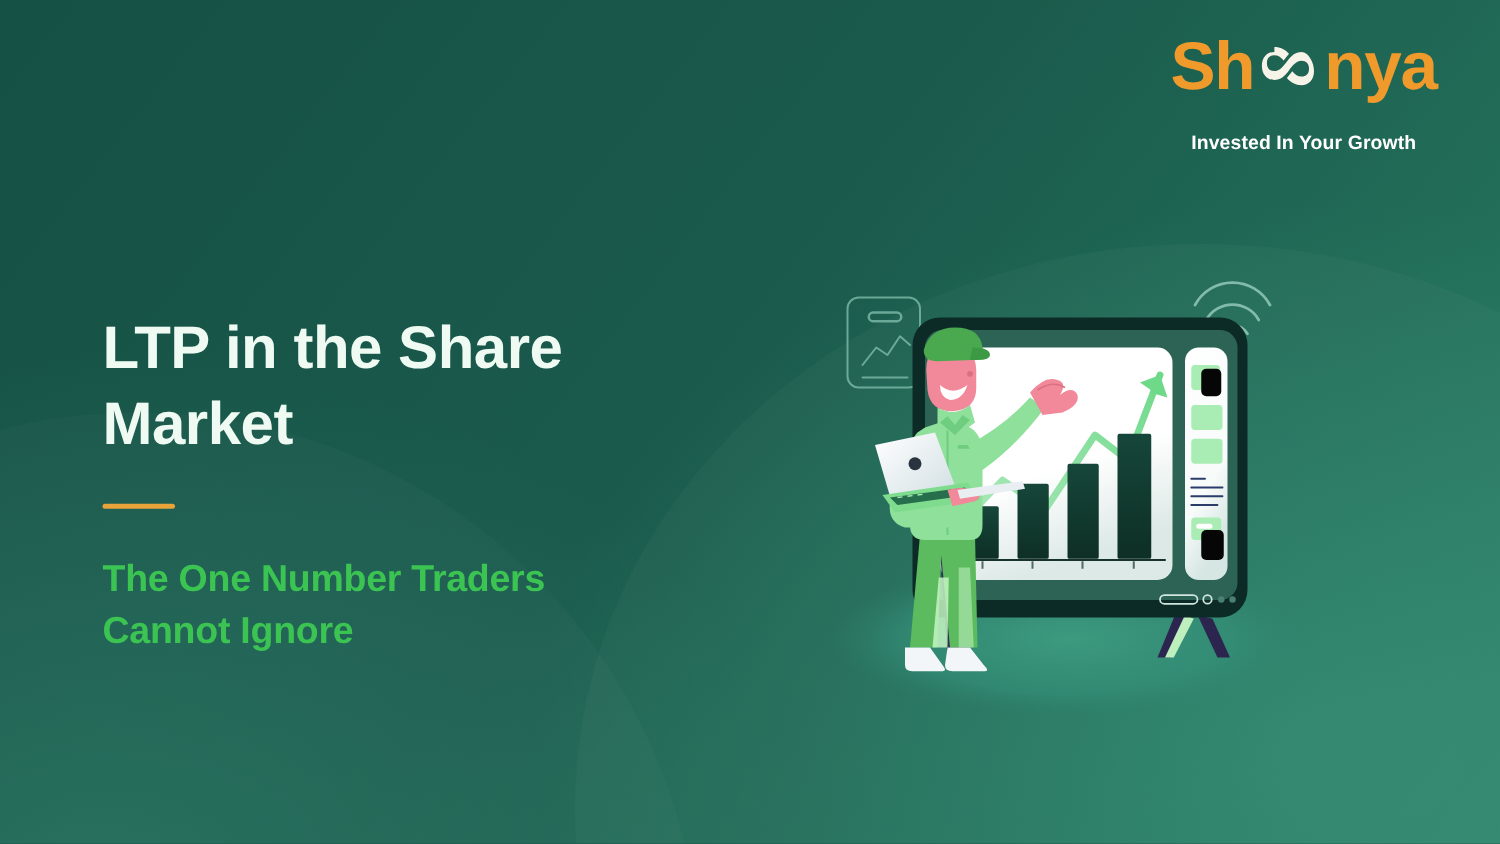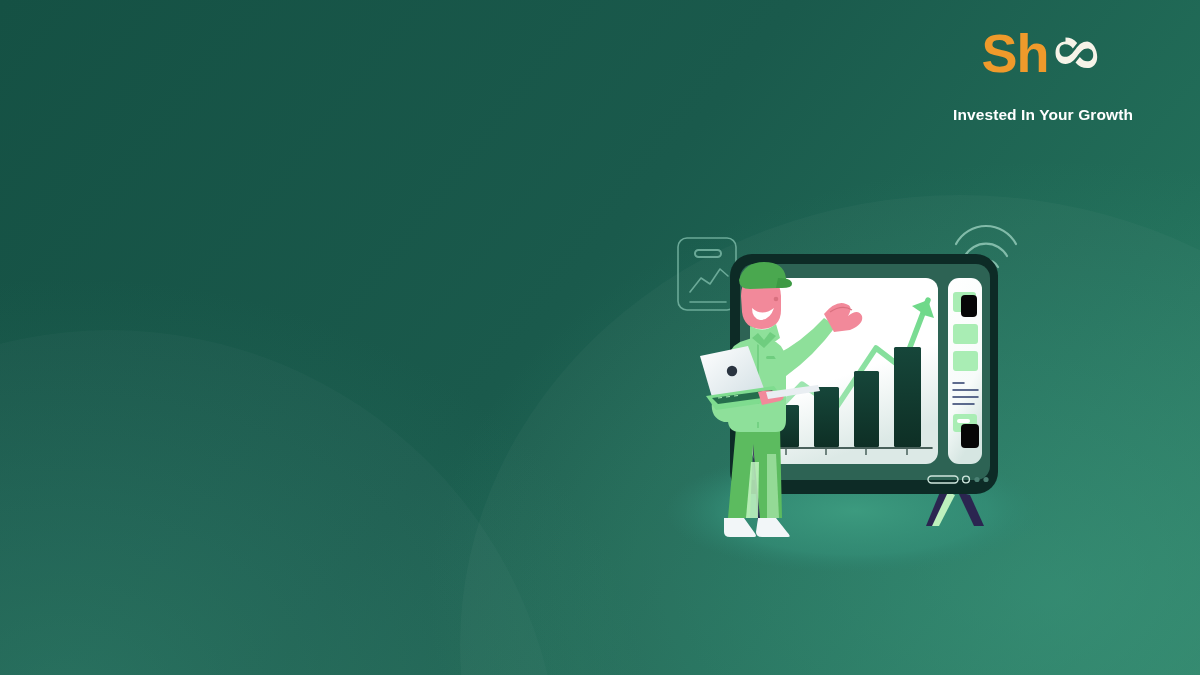--- a/index.html
+++ b/index.html
@@ -75,24 +75,36 @@
   <div class="bg-curve-b"></div>
 
   <div class="logo-block">
     <div class="logo-word">
       <span class="seg">Sh</span>
       <span class="logo-inf">
         <svg width="54" height="44" viewBox="0 0 54 44">
           <path d="M15.5 10.5c-5.6 0-10 4.3-10 11.2s4.4 11.2 10 11.2c5 0 8.2-3 11.5-7.4 3.3-4.4 6.1-7.9 10.2-7.9 3.7 0 6 2.2 6 6.3 0 4.1-2.3 6.3-6 6.3-3 0-5.1-1.4-7.4-4.2l-4.3 5.4c3.2 3.7 6.9 5.7 11.7 5.7 5.6 0 10-4.3 10-11.2S42.8 10.5 37.2 10.5c-5 0-8.2 3-11.5 7.4-3.3 4.4-6.1 7.9-10.2 7.9-3.7 0-6-2.2-6-6.3 0-4.1 2.3-6.3 6-6.3 3 0 5.1 1.4 7.4 4.2l4.3-5.4c-3.2-3.7-6.9-5.5-11.7-5.5z" fill="#f6f3e8"></path>
         </svg>
       </span>
+      <span class="seg">nya</span>
     </div>
     <div class="logo-tag">Invested In Your Growth</div>
   </div>
 
+  <div class="copy">
+    <h1 class="headline">
+      <span>LTP in the Share</span><br>
+      <span>Market</span>
+    </h1>
+    <div class="rule"></div>
+    <h2 class="subhead">
+      <span>The One Number Traders</span><br>
+      <span>Cannot Ignore</span>
+    </h2>
+  </div>
 
   <div class="art">
     <svg width="460" height="400" viewBox="0 0 460 400">
       <defs>
         <linearGradient id="screenCard" x1="0" y1="0" x2="0.35" y2="1">
           <stop offset="0%" stop-color="#ffffff"></stop>
           <stop offset="62%" stop-color="#ffffff"></stop>
           <stop offset="100%" stop-color="#dce9e6"></stop>
         </linearGradient>
         <linearGradient id="sideCard" x1="0" y1="0" x2="0.3" y2="1">

